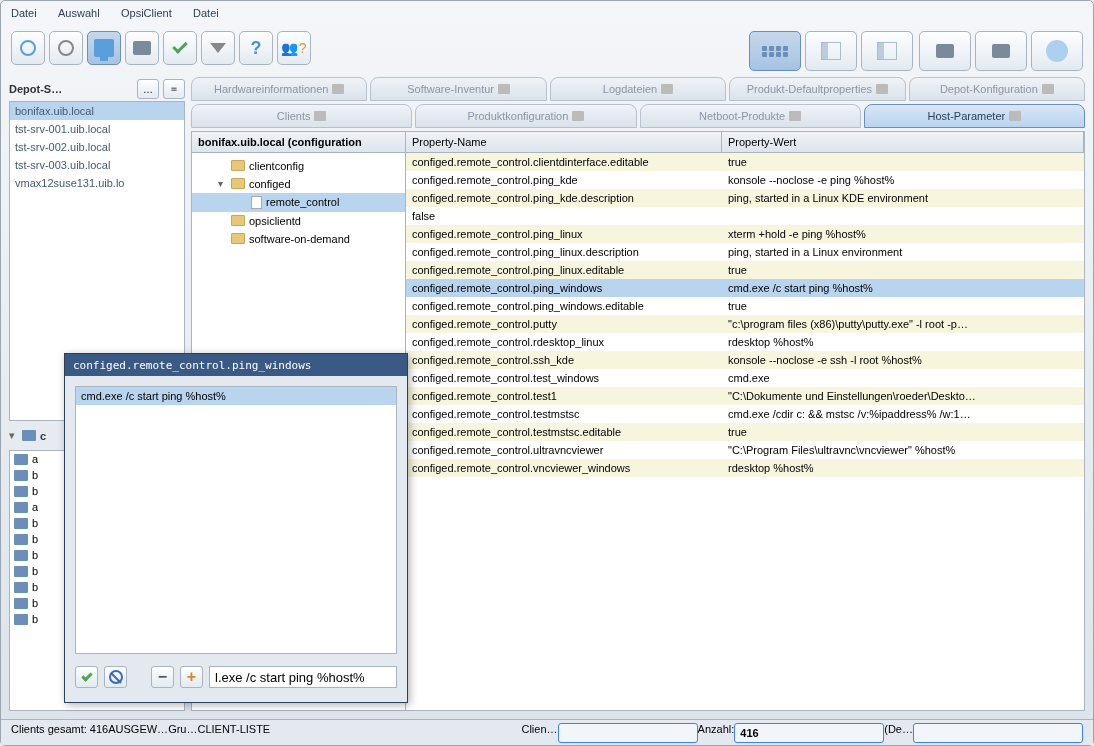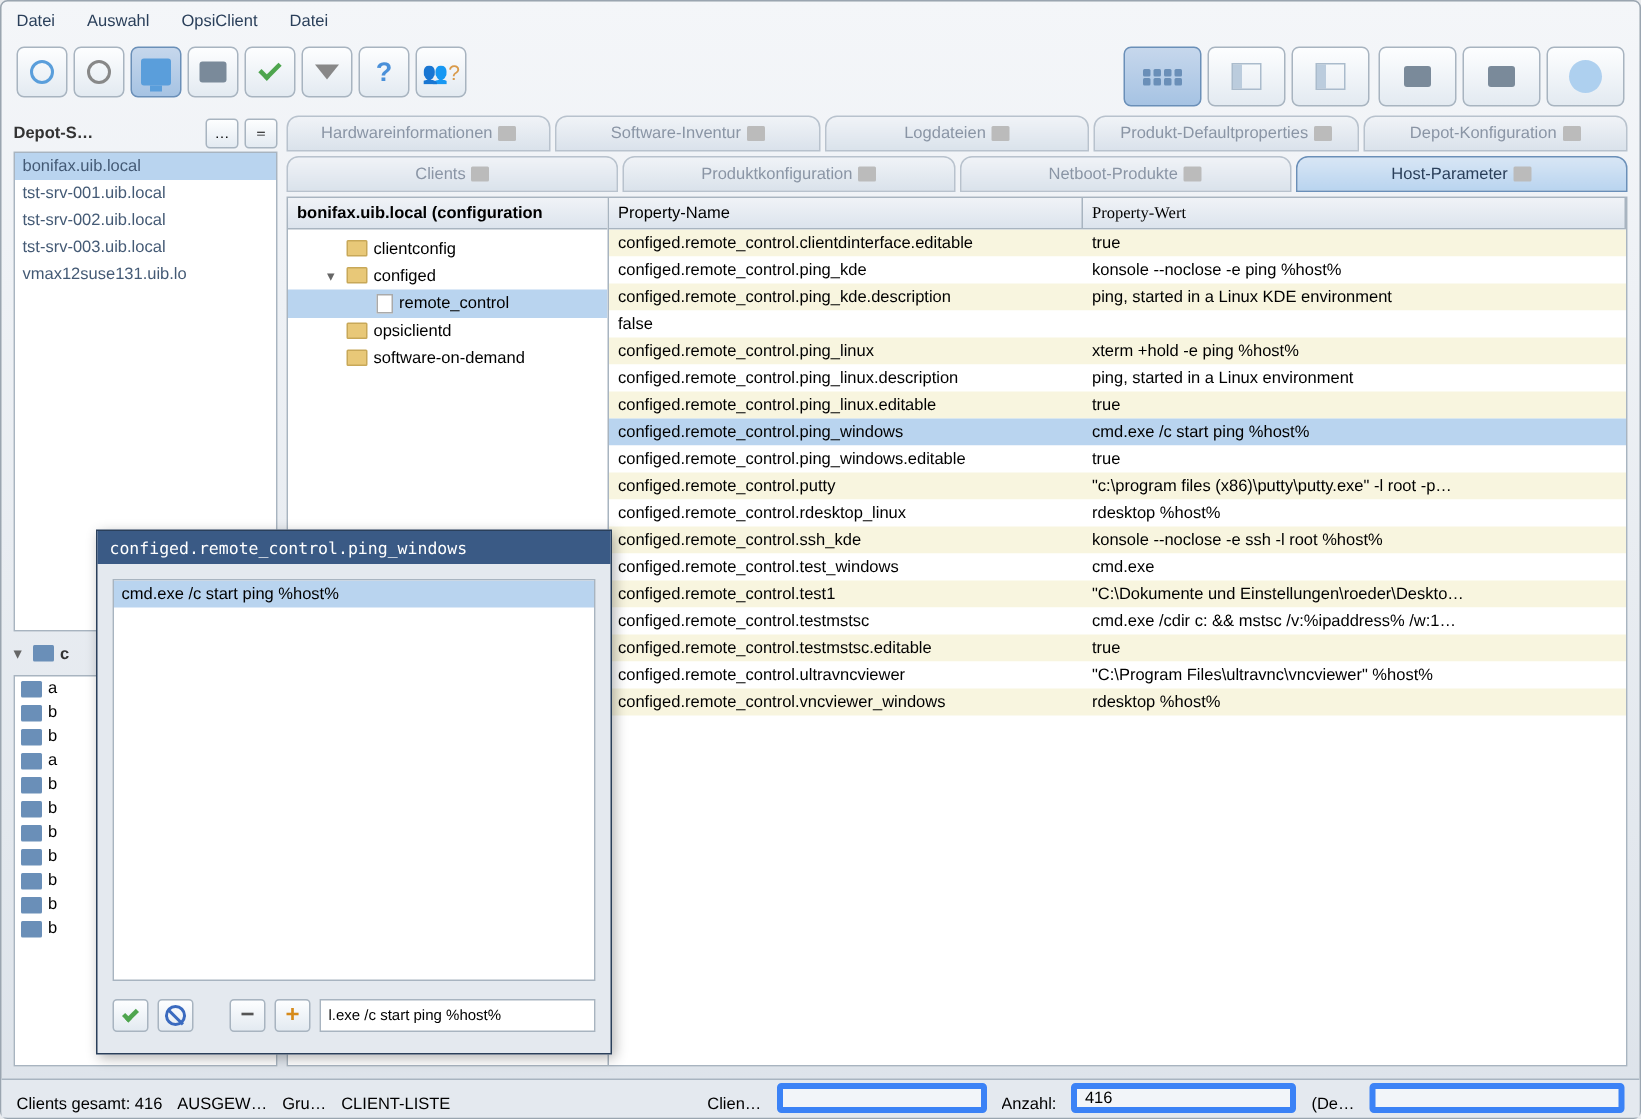--- a/index.html
+++ b/index.html
@@ -51,48 +51,48 @@
 .tree-item.level-1 { padding-left: 26px; }
 .tree-item.level-2 { padding-left: 46px; }
 .tree-item.selected { background: #b9d4ef; }
 .tree-toggle { width: 9px; color: #666; font-size: 10px; }
 .folder-icon { width: 14px; height: 11px; background: #e8c878; border: 1px solid #c8a858; border-radius: 1px; }
 .file-icon { width: 11px; height: 13px; background: #fff; border: 1px solid #aaa; }
 .prop-panel { flex: 1; display: flex; flex-direction: column; min-height: 0; }
 .prop-header { display: flex; background: linear-gradient(to bottom, #f0f3f7, #dce4ed); border-bottom: 1px solid #a8b4c0; }
 .prop-header .col { padding: 4px 6px; border-right: 1px solid #a8b4c0; }
 .col-name { width: 316px; }
-.col-wert { flex: 1; font-family: Liberation Serif, serif; }
+.col-wert { flex: 1; }
 .prop-body { flex: 1; overflow-y: auto; }
 .prop-row { display: flex; }
 .prop-row .cell { padding: 3px 6px; overflow: hidden; text-overflow: ellipsis; white-space: nowrap; }
 .prop-row .cell-name { width: 316px; }
 .prop-row .cell-wert { flex: 1; }
 .prop-row.even { background: #fff; }
 .prop-row.odd { background: #f8f5df; }
 .prop-row.selected { background: #b9d4ef; }
-.statusbar { height: 26px; border-top: 1px solid #a8b4c0; display: flex; align-items: flex-end; padding: 3px 10px; gap: 10px; background: #e4e9ef; font-size: 11px; }
+.statusbar { height: 26px; border-top: 1px solid #a8b4c0; display: flex; align-items: flex-start; padding: 3px 10px; background: #e4e9ef; font-size: 11px; }
 .status-item { white-space: nowrap; overflow: hidden; text-overflow: ellipsis; }
-.status-field { border: 4px solid #3b82f6; background: #f2f5f9; padding: 2px 5px; height: 20px; display: flex; align-items: center; border-radius: 3px; }
+.status-field { border: 1px solid #3b82f6; background: #f2f5f9; padding: 2px 5px; height: 20px; display: flex; align-items: center; border-radius: 3px; font-weight: bold; }
 
 
 .popup { position: absolute; left: 64px; top: 353px; width: 344px; height: 350px; background: #e4e9ef; border: 1px solid #2a3f5a; box-shadow: 2px 2px 8px rgba(0,0,0,0.3); display: flex; flex-direction: column; }
 .popup-title { background: #3a5a85; color: #fff; padding: 4px 8px; height: 22px; display: flex; align-items: center; font-family: monospace; font-size: 11px; }
 .popup-body { flex: 1; padding: 10px; display: flex; flex-direction: column; }
 .popup-list { flex: 1; border: 1px solid #a8b4c0; background: #fff; overflow: auto; }
 .popup-list .item { padding: 3px 5px; }
 .popup-list .item.selected { background: #b9d4ef; }
 .popup-bottom { height: 30px; display: flex; align-items: center; gap: 6px; margin-top: 8px; }
 .popup-btn { width: 24px; height: 22px; border: 1px solid #a8b4c0; border-radius: 3px; display: flex; align-items: center; justify-content: center; background: linear-gradient(to bottom, #fdfeff, #e3eaf1); cursor: pointer; }
 .icon-check-green { width: 10px; height: 6px; border-left: 3px solid #4ea54e; border-bottom: 3px solid #4ea54e; transform: rotate(-45deg); margin-bottom: 2px; }
 .icon-no { width: 14px; height: 14px; border: 2px solid #3a6abf; border-radius: 50%; position: relative; }
 .icon-no::after { content: ""; position: absolute; width: 14px; height: 2px; background: #3a6abf; top: 5px; left: -2px; transform: rotate(45deg); }
 .icon-minus { font-weight: bold; color: #555; font-size: 16px; }
 .icon-plus { font-weight: bold; color: #d68a1a; font-size: 16px; }
-.popup-input { flex: 1; border: 1px solid #a8b4c0; height: 22px; padding: 2px 5px; background: #fff; font-size: 10px; }
+.popup-input { flex: 1; border: 1px solid #a8b4c0; height: 22px; padding: 2px 5px; background: #fff; font-size: 13px; }
 </style>
 </head>
 <body>
 
 <div class="app">
   <div class="menubar">
     <span>Datei</span>
     <span>Auswahl</span>
     <span>OpsiClient</span>
     <span>Datei</span>

